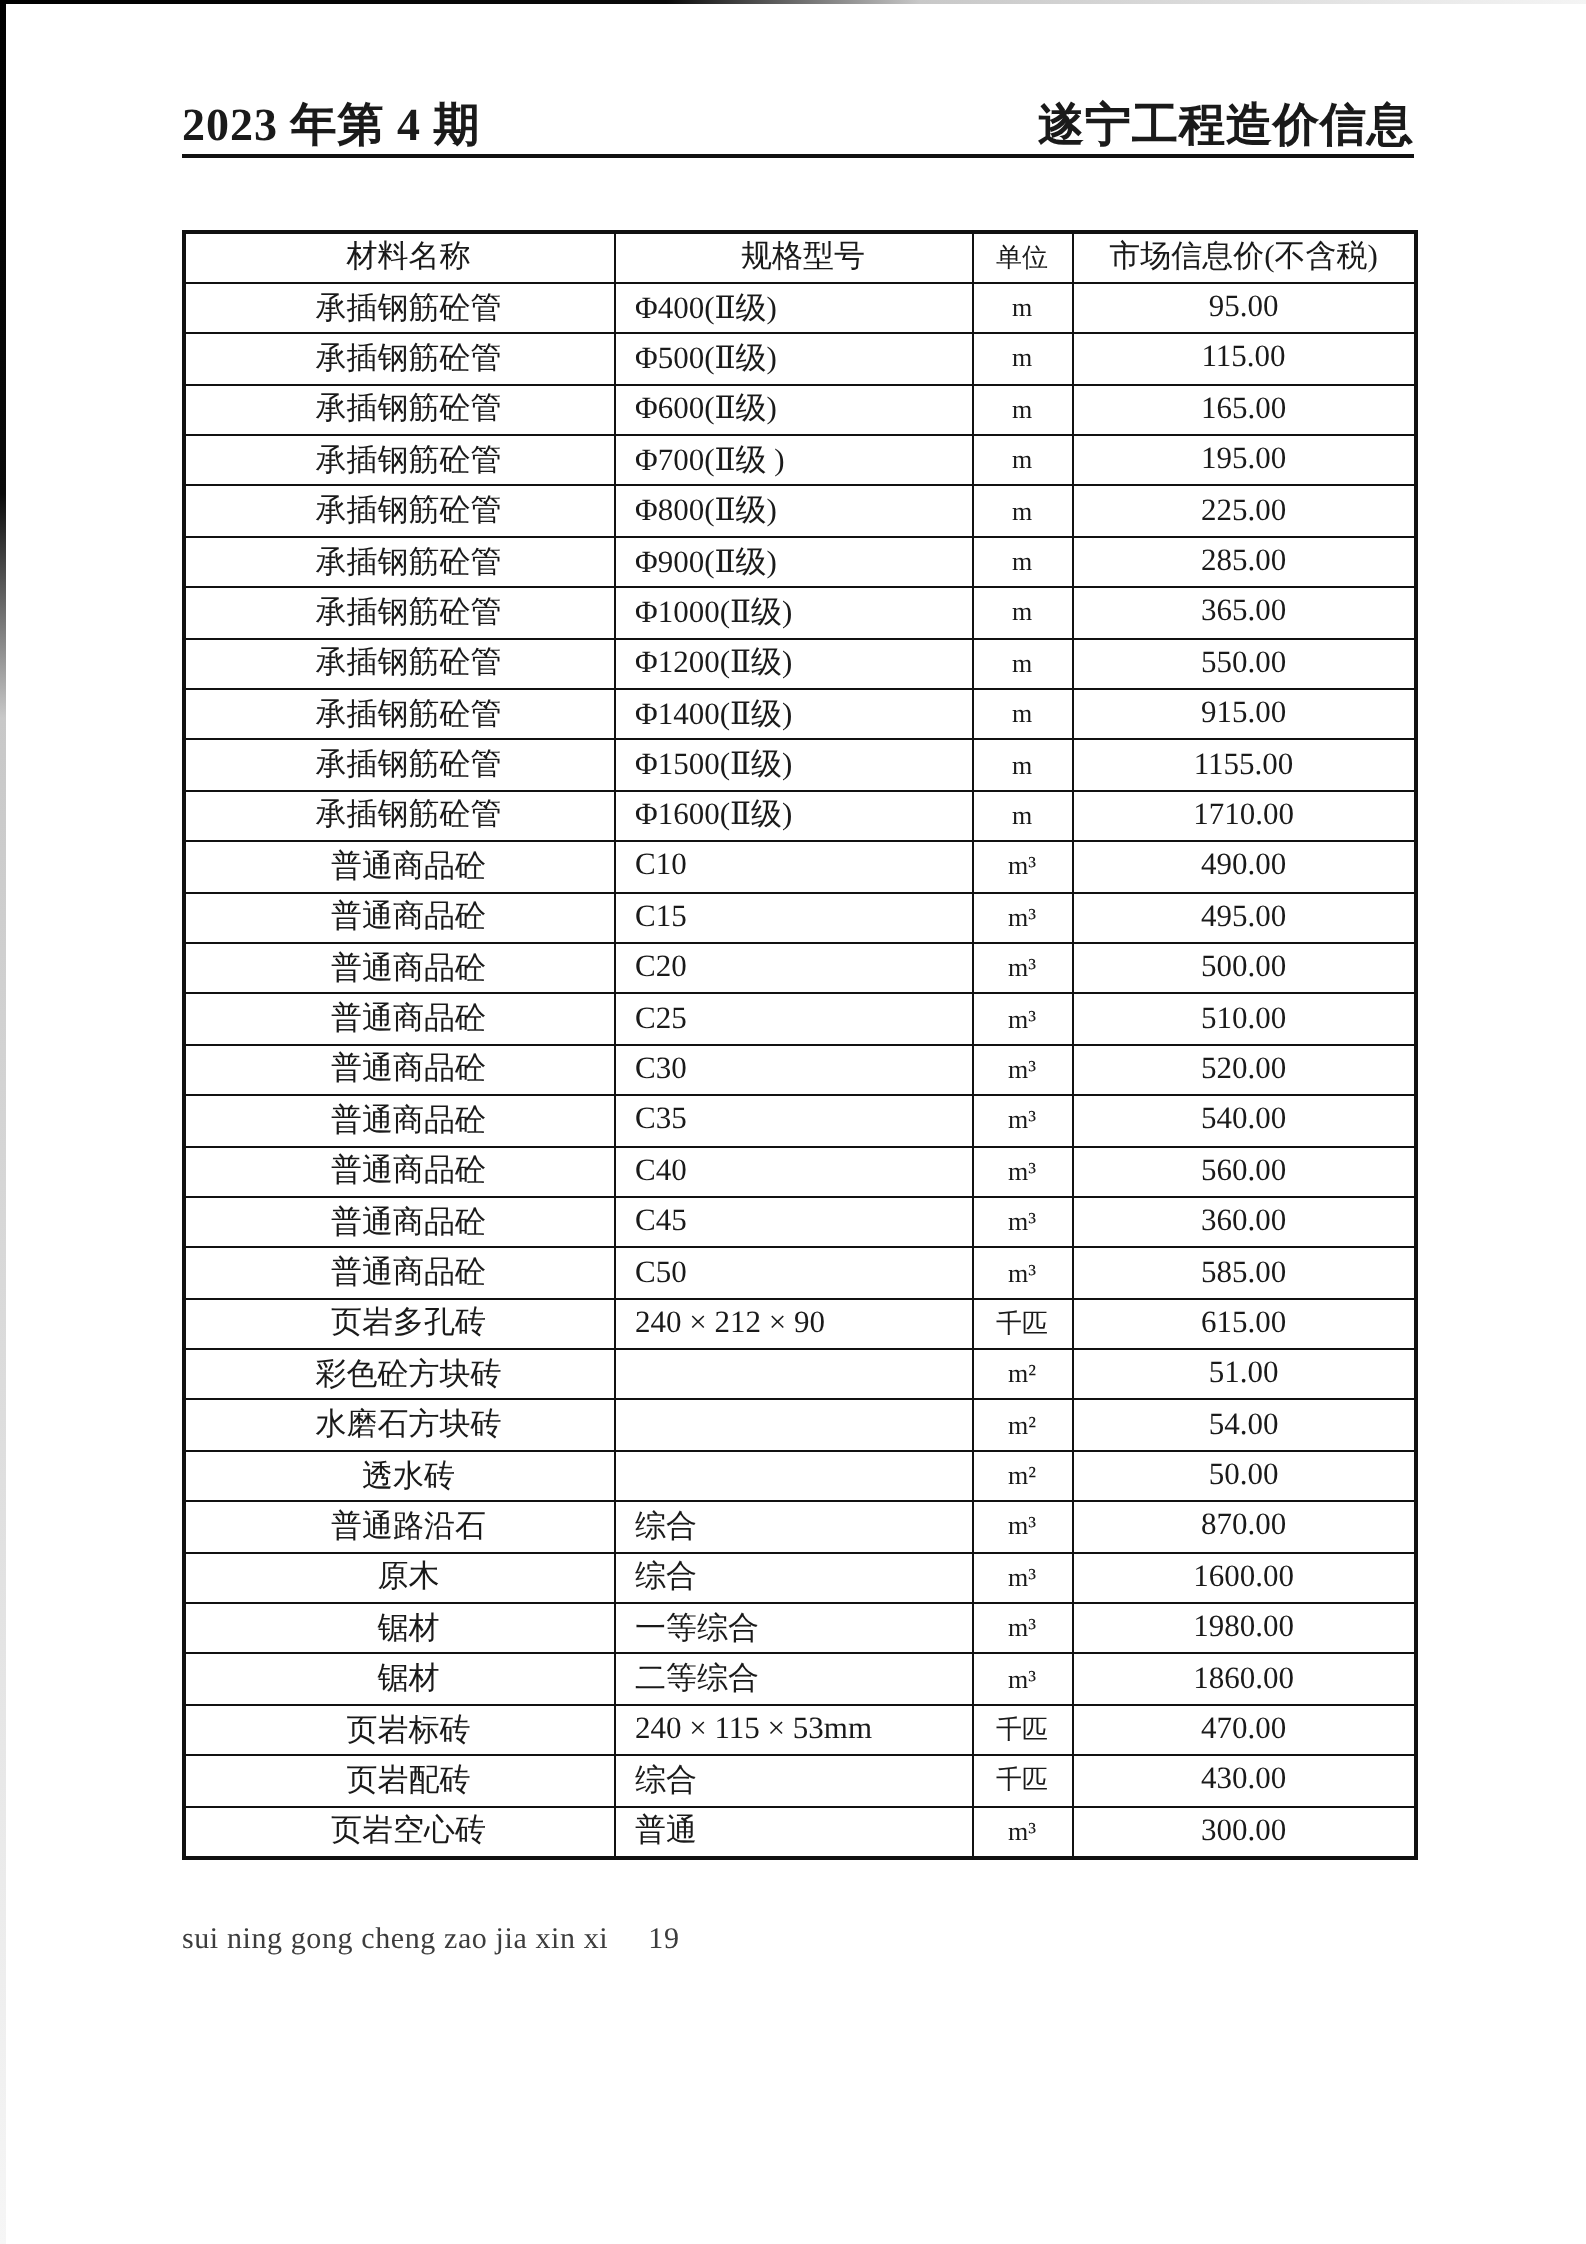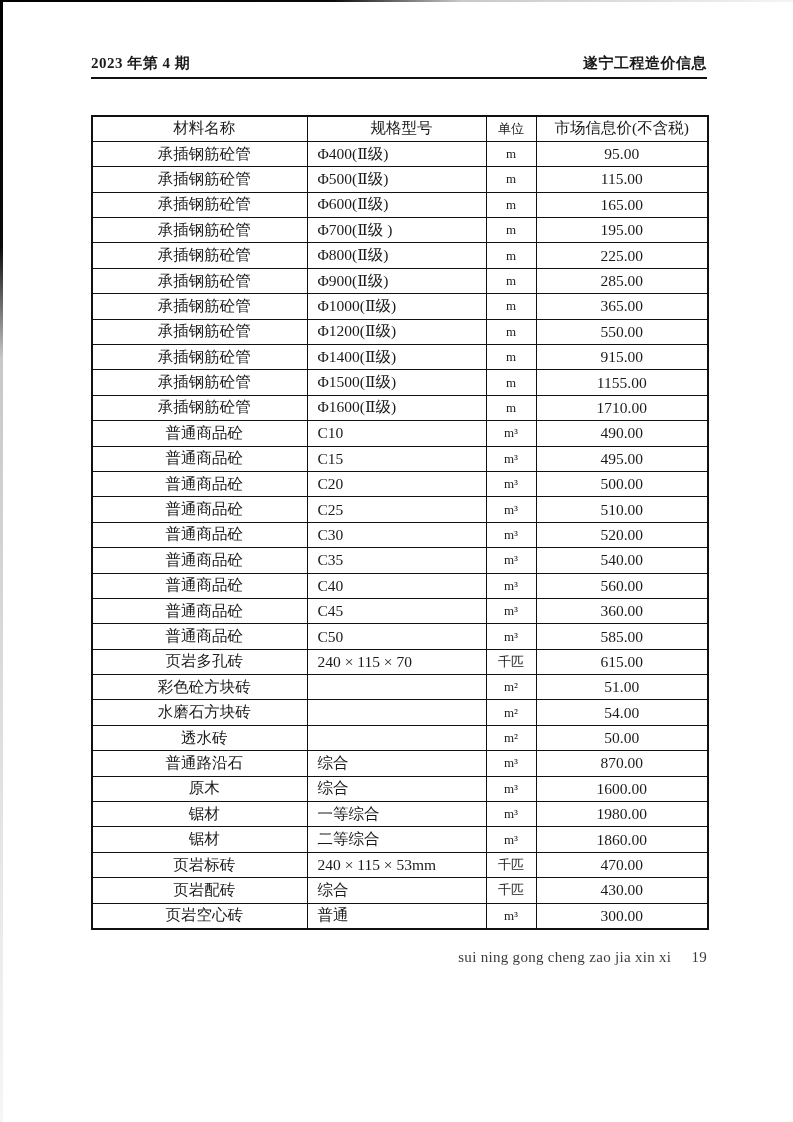--- a/index.html
+++ b/index.html
@@ -34,21 +34,21 @@
     left: 91px;
     top: 0;
     width: 616px;
   }
 
   .doc-header {
     margin-top: 53px;
     display: flex;
     justify-content: space-between;
     align-items: baseline;
-    font-size: 15px;
+    font-size: 23px;
     font-weight: bold;
     line-height: 20px;
     letter-spacing: 0.5px;
   }
   .header-rule {
     margin-top: 4px;
     border: 0;
     border-top: 2px solid #111;
     height: 0;
   }
@@ -70,22 +70,22 @@
   }
   table.price-table { border: 2px solid #111; }
   table.price-table tr { height: 25.4px; }
   .c-name  { text-align: center; padding-left: 9px !important; }
   .c-spec  { text-align: left; padding-left: 10px !important; }
   .c-unit  { text-align: center; font-size: 13px; }
   .c-price { text-align: center; }
   thead th { text-align: center !important; padding-left: 0 !important; }
 
   .doc-footer {
-    margin-top: 19px;
-    text-align: right;
+    margin-top: 32px;
+    text-align: left;
     font-size: 15px;
     color: #3c3c3c;
     letter-spacing: 0.3px;
   }
   .doc-footer .page-num {
     display: inline-block;
     margin-left: 16px;
   }
 </style>
 </head>
@@ -253,21 +253,21 @@
 
   <tr>
     <td class="c-name">普通商品砼</td>
     <td class="c-spec">C50</td>
     <td class="c-unit">m³</td>
     <td class="c-price">585.00</td>
   </tr>
 
   <tr>
     <td class="c-name">页岩多孔砖</td>
-    <td class="c-spec">240 × 115 × 70</td>
+    <td class="c-spec">240 × 212 × 90</td>
     <td class="c-unit">千匹</td>
     <td class="c-price">615.00</td>
   </tr>
 
   <tr>
     <td class="c-name">彩色砼方块砖</td>
     <td class="c-spec"></td>
     <td class="c-unit">m²</td>
     <td class="c-price">51.00</td>
   </tr>

